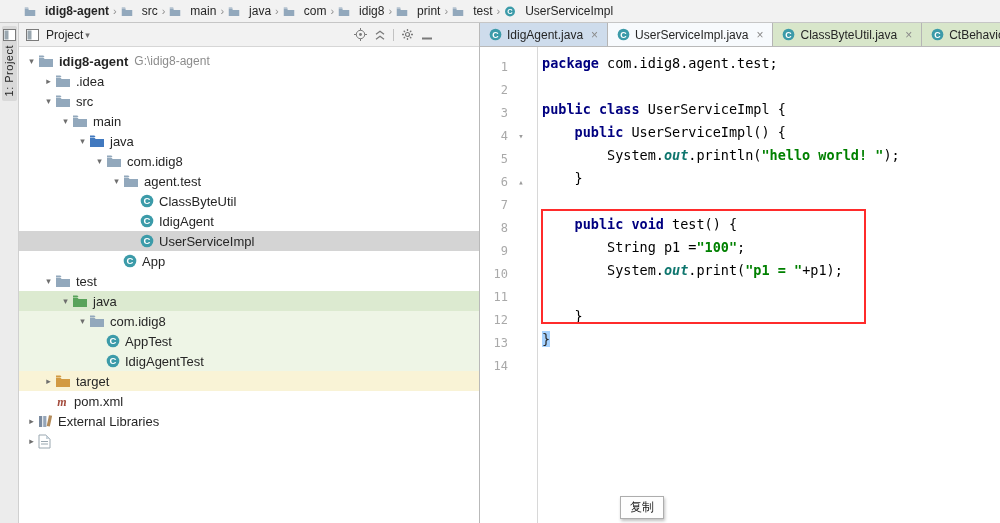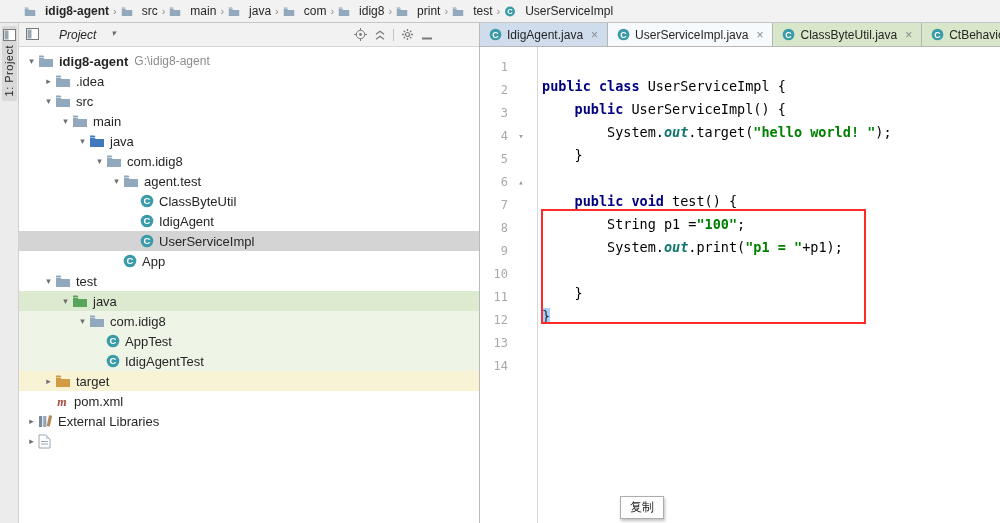--- a/index.html
+++ b/index.html
@@ -26,21 +26,21 @@
     display:flex; flex-direction:column; align-items:center; cursor:pointer; }
   .strip-tab .ticon { margin:0 0 4px 0; }
   .strip-label { writing-mode:vertical-rl; transform:rotate(180deg);
     font-size:11px; color:#262626; letter-spacing:0.5px; }
 
   
   .project { width:461px; flex:none; background:#fff; border-right:1px solid #b9b9b9;
     display:flex; flex-direction:column; overflow:hidden; }
   .project-header { height:24px; flex:none; background:#f2f2f2; border-bottom:1px solid #d6d6d6;
     display:flex; align-items:center; justify-content:space-between; padding:0 46px 0 7px; }
-  .ph-left { display:flex; align-items:flex-start; gap:15px; cursor:pointer;font-style:italic; }
+  .ph-left { display:flex; align-items:center; gap:2px; cursor:pointer; }
   .ph-title { font-size:12px; }
   .ph-caret { font-size:9px; color:#6e6e6e; }
   .ph-icons { display:flex; align-items:center; gap:7px; }
   .ph-icons .ticon { margin:0; cursor:pointer; }
   .ph-sep { width:1px; height:12px; background:#c2c2c2; }
 
   .tree { flex:1; overflow:hidden; padding-top:4px; }
   .tree-row { height:20px; display:flex; align-items:center; white-space:nowrap; cursor:pointer; }
   .tree-row.sel { background:#d4d4d4; }
   .tree-row.hl-green { background:#dcead0; }
@@ -539,24 +539,25 @@
             <div class="gutter-row">
               <span class="lnum">13</span>
               <span class="fold"></span>
             </div>
             <div class="gutter-row">
               <span class="lnum">14</span>
               <span class="fold"></span>
             </div>
           </div>
         <div class="code">
+            <div class="code-line"><span class="kw">package</span><span class="p"> com.idig8.agent.test;</span></div>
             <div class="code-line"></div>
             <div class="code-line"><span class="kw">public class</span><span class="p"> UserServiceImpl {</span></div>
             <div class="code-line"><span class="p">    </span><span class="kw">public</span><span class="p"> UserServiceImpl() {</span></div>
-            <div class="code-line"><span class="p">        System.</span><span class="field">out</span><span class="p">.target(</span><span class="str">"hello world! "</span><span class="p">);</span></div>
+            <div class="code-line"><span class="p">        System.</span><span class="field">out</span><span class="p">.println(</span><span class="str">"hello world! "</span><span class="p">);</span></div>
             <div class="code-line"><span class="p">    }</span></div>
             <div class="code-line"></div>
             <div class="code-line"><span class="p">    </span><span class="kw">public void</span><span class="p"> test() {</span></div>
             <div class="code-line"><span class="p">        String p1 =</span><span class="str">"100"</span><span class="p">;</span></div>
             <div class="code-line"><span class="p">        System.</span><span class="field">out</span><span class="p">.print(</span><span class="str">"p1 = "</span><span class="p">+p1);</span></div>
             <div class="code-line"></div>
             <div class="code-line"><span class="p">    }</span></div>
             <div class="code-line"><span class="sel">}</span></div>
             <div class="code-line"></div>
           </div>

